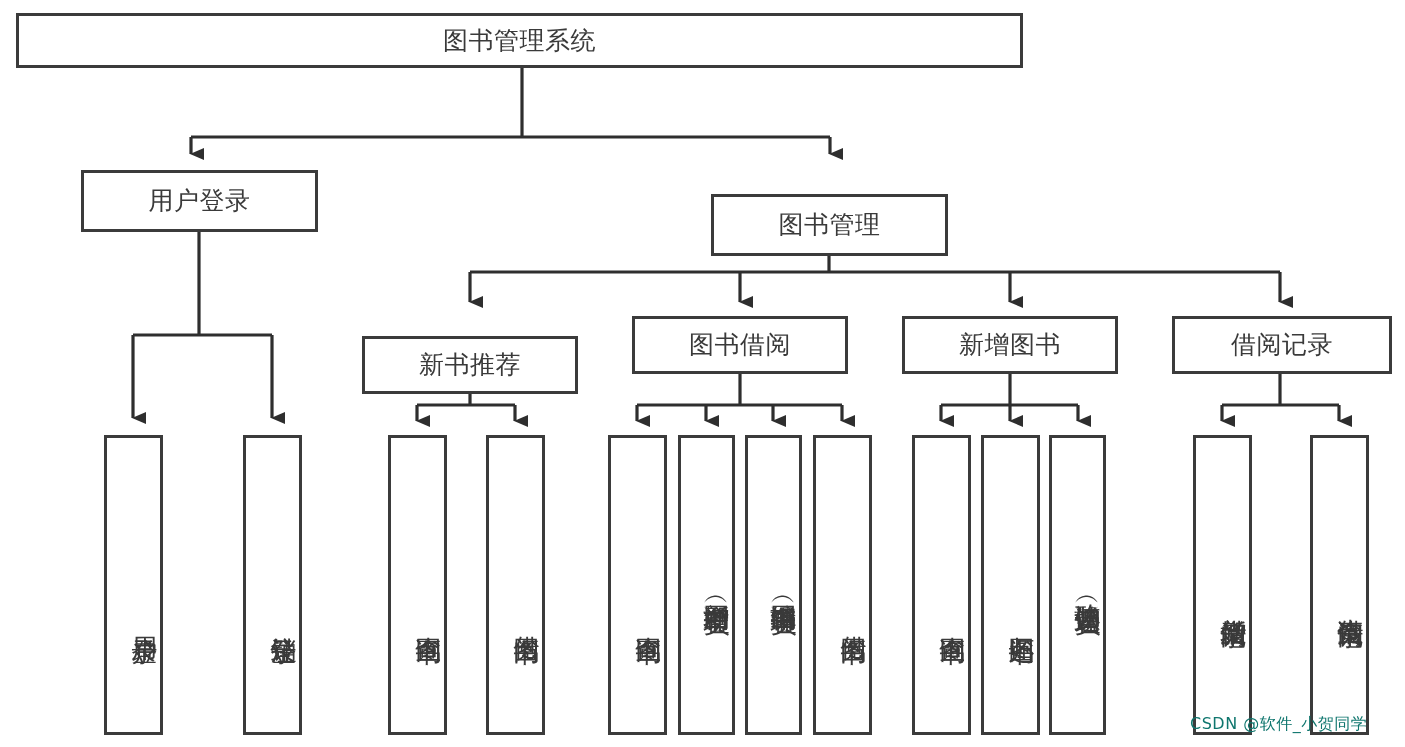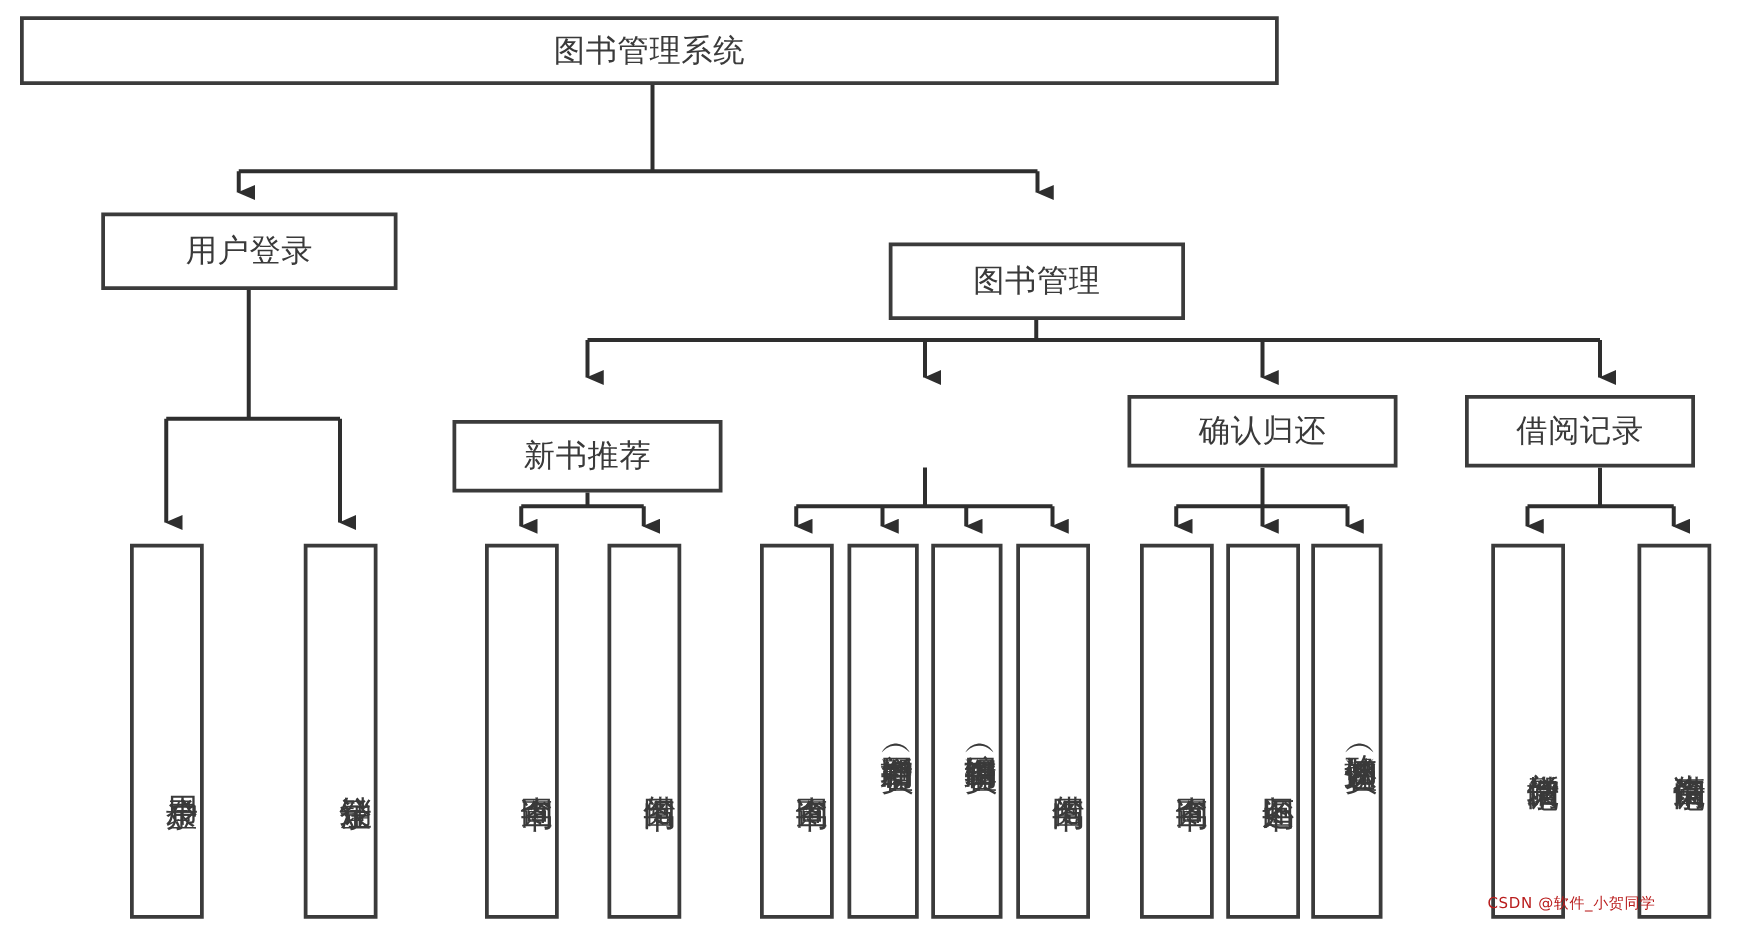--- a/index.html
+++ b/index.html
@@ -57,22 +57,22 @@
     letter-spacing: 1px;
   }
   .node-v.v-long {
     align-items: flex-start;
     padding-top: 4px;
   }
   .watermark {
     position: absolute;
     left: 1190px;
     top: 714px;
-    font-size: 12px;
-    color: #b91c1c;
+    font-size: 16px;
+    color: #0f766e;
     white-space: nowrap;
     letter-spacing: 0.5px;
   }
 </style>
 </head>
 <body>
 
 <div id="diagram-root">
 
   <svg id="edge-layer" width="1405" height="747" viewBox="0 0 1405 747" xmlns="http://www.w3.org/2000/svg">
@@ -127,22 +127,23 @@
       <path d="M 1339 405 L 1339 421" marker-end="url(#arrow)"></path>
     </g>
   </svg>
 
   <div class="node node-h node-root" style="left:16px; top:13px; width:1007px; height:55px;">图书管理系统</div>
 
   <div class="node node-h" style="left:81px; top:170px; width:237px; height:62px;">用户登录</div>
   <div class="node node-h" style="left:711px; top:170px; width:237px; height:62px;margin-top:24px;">图书管理</div>
 
   <div class="node node-h" style="left:362px; top:316px; width:216px; height:58px;margin-top:20px;">新书推荐</div>
-  <div class="node node-h" style="left:902px; top:316px; width:216px; height:58px;">确认归还</div>
-  <div class="node node-h" style="left:1172px; top:316px; width:184px; height:58px;">借阅记录</div>
+  <div class="node node-h" style="left:632px; top:316px; width:216px; height:58px;">图书借阅</div>
+  <div class="node node-h" style="left:902px; top:316px; width:216px; height:58px;">新增图书</div>
+  <div class="node node-h" style="left:1172px; top:316px; width:220px; height:58px;">借阅记录</div>
 
   <div class="node node-v" style="left:104px; top:435px; width:59px; height:300px; padding-top:66px;">用户登录</div>
   <div class="node node-v" style="left:243px; top:435px; width:59px; height:300px; padding-top:66px;">注销登录</div>
 
   <div class="node node-v" style="left:388px; top:435px; width:59px; height:300px; padding-top:66px;">查询图书</div>
   <div class="node node-v" style="left:486px; top:435px; width:59px; height:300px; padding-top:66px;">借阅图书</div>
 
   <div class="node node-v" style="left:608px; top:435px; width:59px; height:300px; padding-top:66px;">查询图书</div>
   <div class="node node-v v-long" style="left:678px; top:435px; width:57px; height:300px;">新增图书（管理员）</div>
   <div class="node node-v v-long" style="left:745px; top:435px; width:57px; height:300px;">编辑图书（管理员）</div>

